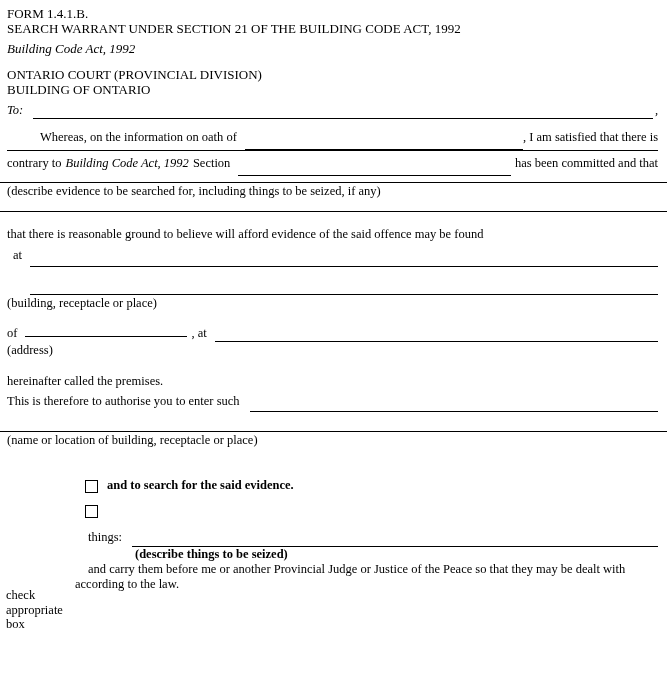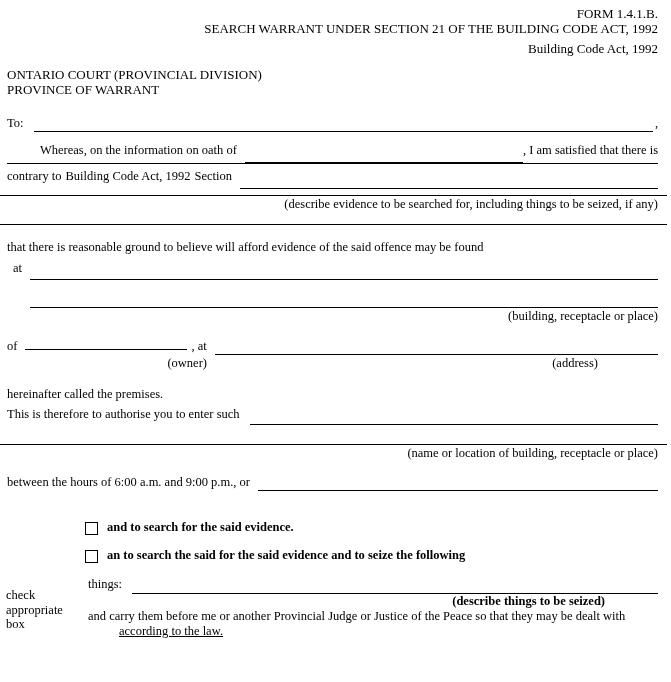--- a/index.html
+++ b/index.html
@@ -8,23 +8,23 @@
     width: 671px;
     height: 682px;
     box-sizing: border-box;
     padding: 6px 13px 0 7px;
     background: #fff;
     color: #000;
     font-family: "Liberation Serif", "DejaVu Serif", serif;
     font-size: 12.5px;
     overflow: hidden;
   }
-  .center { text-align: right; }
+  .center { text-align: left; }
   .hdr { font-size: 13px; line-height: 15px; }
-  .italic { }
+  .italic { font-style: italic; }
   .row { display: flex; align-items: baseline; }
   .nowrap { white-space: nowrap; }
   .blank { border-bottom: 1px solid #000; display: inline-block; flex: 1; min-width: 20px; align-self: stretch; position: relative; }
   .blank-fixed { border-bottom: 1px solid #000; display: inline-block; }
   .fullline { border-top: 1px solid #000; height: 0; margin-left: -7px; margin-right: -9px; }
   .hint { line-height: 17px; }
   .cb {
     width: 11px; height: 11px;
     border: 1px solid #000;
     display: inline-block;
@@ -47,41 +47,42 @@
 </head>
 <body>
 
 <div class="page">
 
   <div class="center hdr">FORM 1.4.1.B.</div>
   <div class="center hdr">SEARCH WARRANT UNDER SECTION 21 OF THE BUILDING CODE ACT, 1992</div>
   <div class="center hdr italic" style="margin-top:5px;">Building Code Act, 1992</div>
 
   <div class="hdr" style="margin-top:11px;">ONTARIO COURT (PROVINCIAL DIVISION)</div>
-  <div class="hdr">PROVINCE OF WARRANT</div>
+  <div class="hdr">BUILDING OF ONTARIO</div>
 
-  <div class="row" style="margin-top:17px; line-height:18px;">
+  <div class="row" style="margin-top:4px; line-height:18px;font-style:italic;">
     <span class="nowrap gapR10">To:</span>
     <span class="blank"></span>
     <span class="nowrap" style="margin-left:2px;">,</span>
   </div>
 
   <div class="row" style="margin-top:6px; line-height:25px;">
     <span class="nowrap gapR8" style="margin-left:33px;">Whereas, on the information on oath of</span>
     <span class="blank"></span>
     <span class="nowrap">, I am satisfied that there is</span>
   </div>
   <div class="row" style="line-height:25px;">
     <span class="blank"></span>
   </div>
   <div class="row" style="line-height:25px;">
     <span class="nowrap" style="margin-right:4px;">contrary to</span>
     <span class="nowrap italic" style="margin-right:4px;">Building Code Act, 1992</span>
     <span class="nowrap gapR8">Section</span>
     <span class="blank"></span>
+    <span class="nowrap gapL4">has been committed and that</span>
   </div>
 
   <div class="fullline" style="margin-top:6px;"></div>
   <div class="center hint">(describe evidence to be searched for, including things to be seized, if any)</div>
   <div class="fullline" style="margin-top:11px;"></div>
 
   <div style="margin-top:13px; line-height:18px;">that there is reasonable ground to believe will afford evidence of the said offence may be found</div>
 
   <div class="row" style="line-height:24px;">
     <span class="nowrap gapR8" style="margin-left:6px;">at</span>
@@ -91,59 +92,53 @@
   <div style="margin-top:27px; margin-left:23px; border-top:1px solid #000; height:0;"></div>
   <div class="center hint">(building, receptacle or place)</div>
 
   <div class="row" style="margin-top:13px; line-height:17px;">
     <span class="nowrap gapR8">of</span>
     <span class="blank-fixed" style="width:162px;"></span>
     <span class="nowrap gapL4 gapR8">, at</span>
     <span class="blank"></span>
   </div>
   <div class="row" style="line-height:16px;">
-    <span class="center" style="width:200px; flex:none; display:inline-block;">(owner)</span>
     <span class="center" style="flex:1; display:inline-block; padding-right:60px;">(address)</span>
   </div>
 
   <div style="margin-top:14px; line-height:18px;">hereinafter called the premises.</div>
 
   <div class="row" style="line-height:22px;">
     <span class="nowrap gapR10">This is therefore to authorise you to enter such</span>
     <span class="blank"></span>
   </div>
 
   <div class="fullline" style="margin-top:19px;"></div>
   <div class="center hint">(name or location of building, receptacle or place)</div>
 
-  <div class="row" style="margin-top:11px; line-height:18px;">
-    <span class="nowrap gapR8">between the hours of 6:00 a.m. and 9:00 p.m., or</span>
-    <span class="blank"></span>
-  </div>
 
   <div class="row cb-row" style="margin-top:27px;">
     <span class="cb"></span>
     <span class="cb-label nowrap">and to search for the said evidence.</span>
   </div>
   <div class="row cb-row" style="margin-top:10px;">
     <span class="cb"></span>
-    <span class="cb-label nowrap">an to search the said for the said evidence and to seize the following</span>
   </div>
 
   <div class="check-note">
     <div>check</div>
     <div>appropriate</div>
     <div>box</div>
   </div>
 
   <div class="row" style="margin-top:10px; margin-left:81px; line-height:20px;">
     <span class="nowrap gapR10">things:</span>
     <span class="blank"></span>
   </div>
   <div class="row" style="line-height:15px;font-weight:bold;">
     <span style="width:128px; flex:none;"></span>
     <span class="center" style="width:470px; flex:none; display:inline-block;">(describe things to be seized)</span>
   </div>
 
   <div style="margin-left:81px; line-height:15px;">and carry them before me or another Provincial Judge or Justice of the Peace so that they may be dealt with</div>
-  <div style="margin-left:112px; line-height:15px;text-decoration:underline;">according to the law.</div>
+  <div style="margin-left:68px; line-height:15px;">according to the law.</div>
 
 </div>
 
 </body></html>

